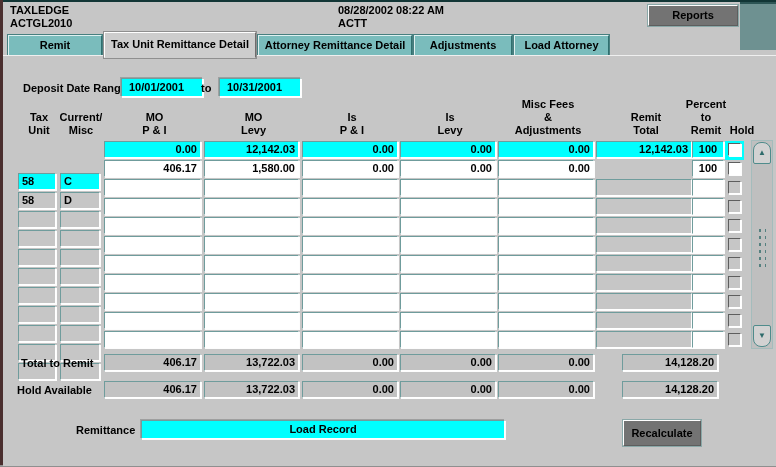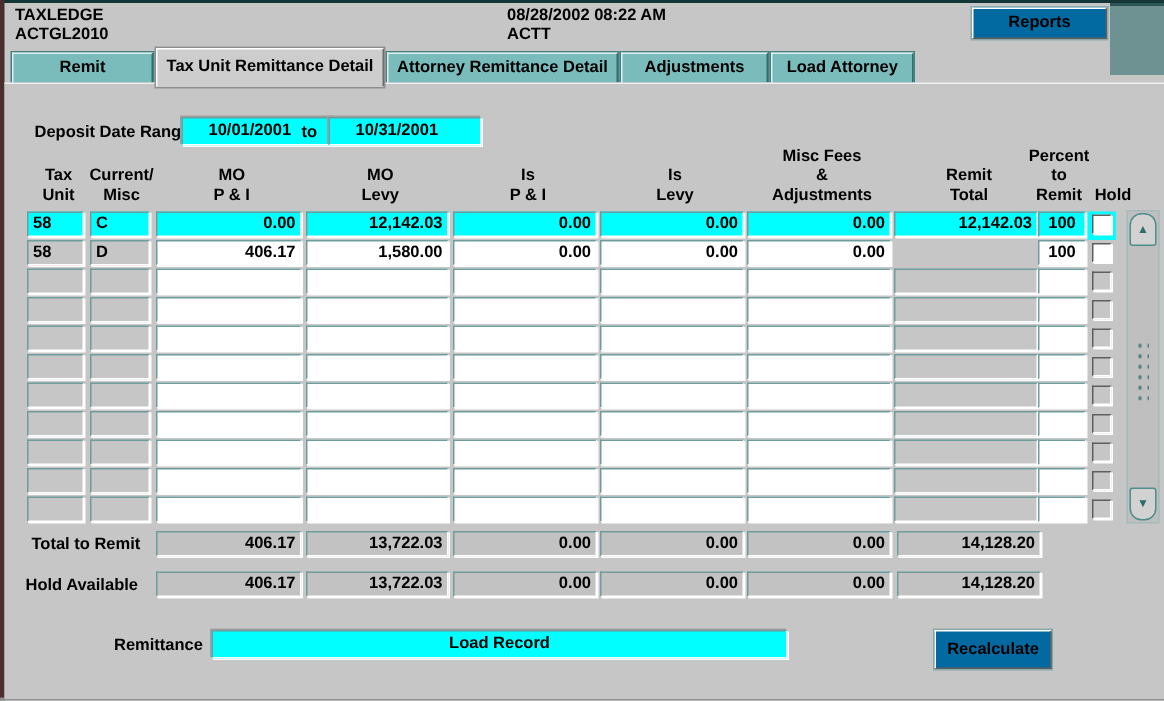--- a/index.html
+++ b/index.html
@@ -14,21 +14,21 @@
   .edge-top{position:absolute;left:0;top:0;width:776px;height:2px;background:#123636;}
   .edge-left{position:absolute;left:0;top:0;width:3px;height:467px;background:#4a2e2e;}
   .edge-bottom{position:absolute;left:0;bottom:0;width:776px;height:2px;background:#8f8f8f;}
   .corner-square{position:absolute;left:740px;top:2px;width:36px;height:46px;background:#6e9191;border-top:2px solid #2d5555;}
 
   
   .app-title{position:absolute;left:10px;top:4px;line-height:13px;}
   .app-datetime{position:absolute;left:338px;top:4px;}
   .app-subtitle{position:absolute;left:338px;top:17px;height:11px;overflow:hidden;}
   .btn{
-    background:#0369a1;border:1px solid;border-color:#ffffff #5e5e5e #5e5e5e #ffffff;
+    background:#737373;border:1px solid;border-color:#ffffff #5e5e5e #5e5e5e #ffffff;
     box-shadow:0 0 0 1px #8aa8a8;text-align:center;cursor:default;
   }
   .reports-btn{position:absolute;left:648px;top:5px;width:88px;height:19px;line-height:19px;}
 
   
   .tab{
     position:absolute;top:35px;height:19px;line-height:19px;text-align:center;
     background:#7abcbc;border:1px solid;border-color:#dff0f0 #2f6f6f #2f6f6f #dff0f0;
     box-shadow:0 0 0 1px #477f7f;
   }
@@ -43,21 +43,21 @@
   .t5{left:514px;width:93px;}
 
   
   .content{position:absolute;left:3px;top:55px;width:773px;height:410px;background:#c6c6c6;border-top:1px solid #efefef;}
 
   
   .dd-label{position:absolute;left:20px;top:26px;}
   .field{
     position:absolute;border:1px solid;border-color:#6f9c9c #ffffff #ffffff #6f9c9c;
     box-shadow:1px 1px 0 #fdfdfd, -1px -1px 0 #9f9f9f;
-    background:#00ffff;padding:0 17px;line-height:17px;
+    background:#00ffff;padding:0 7px;line-height:17px;
   }
   .dd-f1{left:118px;top:22px;width:66px;height:17px;}
   .dd-to{position:absolute;left:198px;top:26px;}
   .dd-f2{left:216px;top:22px;width:66px;height:17px;}
 
   
   .headers{position:absolute;left:0;top:39px;width:776px;height:42px;}
   .hcol{position:absolute;bottom:0;text-align:center;line-height:13px;}
   .hcol span{display:block;}
   .h-tax{left:14px;width:44px;}
@@ -73,21 +73,21 @@
 
   
   .grid{position:absolute;left:0;top:85px;width:776px;height:210px;}
   .grid-row{position:absolute;left:0;width:776px;height:19px;}
   .cell{
     position:absolute;top:0;height:15px;line-height:15px;
     border:1px solid;border-color:#6f9c9c #ffffff #ffffff #6f9c9c;
     box-shadow:1px 1px 0 #fdfdfd;
     background:#ffffff;text-align:right;padding:0 3px;overflow:hidden;
   }
-  .cell.lft{text-align:left;}
+  .cell.lft{text-align:left;margin-top:32px;}
   .c-tax{left:15px;width:30px;}
   .c-delq{left:57px;width:32px;}
   .c-mopi{left:101px;width:89px;}
   .c-molevy{left:201px;width:87px;}
   .c-ispi{left:299px;width:88px;}
   .c-islevy{left:397px;width:88px;}
   .c-misc{left:495px;width:88px;}
   .c-remit{left:593px;width:88px;}
   .c-pct{left:689px;width:24px;text-align:center;}
   .row-normal .c-tax,.row-normal .c-delq{background:#c6c6c6;}
@@ -122,21 +122,21 @@
   .tot-label{position:absolute;}
   .tlab1{left:18px;top:301px;}
   .tlab2{left:14px;top:328px;}
   .tot-field{
     position:absolute;height:15px;line-height:15px;background:#c2c2c2;
     border:1px solid;border-color:#6f9c9c #ffffff #ffffff #6f9c9c;
     box-shadow:1px 1px 0 #fdfdfd;text-align:right;padding:0 3px;
   }
   .tr1{top:298px;} .tr2{top:325px;}
   .tf1{left:101px;width:89px;} .tf2{left:201px;width:87px;} .tf3{left:299px;width:88px;}
-  .tf4{left:397px;width:88px;} .tf5{left:495px;width:88px;} .tf6{left:595px;width:88px;}
+  .tf4{left:397px;width:88px;} .tf5{left:495px;width:88px;} .tf6{left:619px;width:88px;}
 
   
   .desc-label{position:absolute;left:73px;top:368px;}
   .desc-field{left:138px;top:364px;width:348px;height:17px;text-align:center;}
   .recalc-btn{position:absolute;left:620px;top:364px;width:76px;height:24px;line-height:24px;}
 </style>
 </head>
 <body>
 
 <div class="edge-top"></div>

